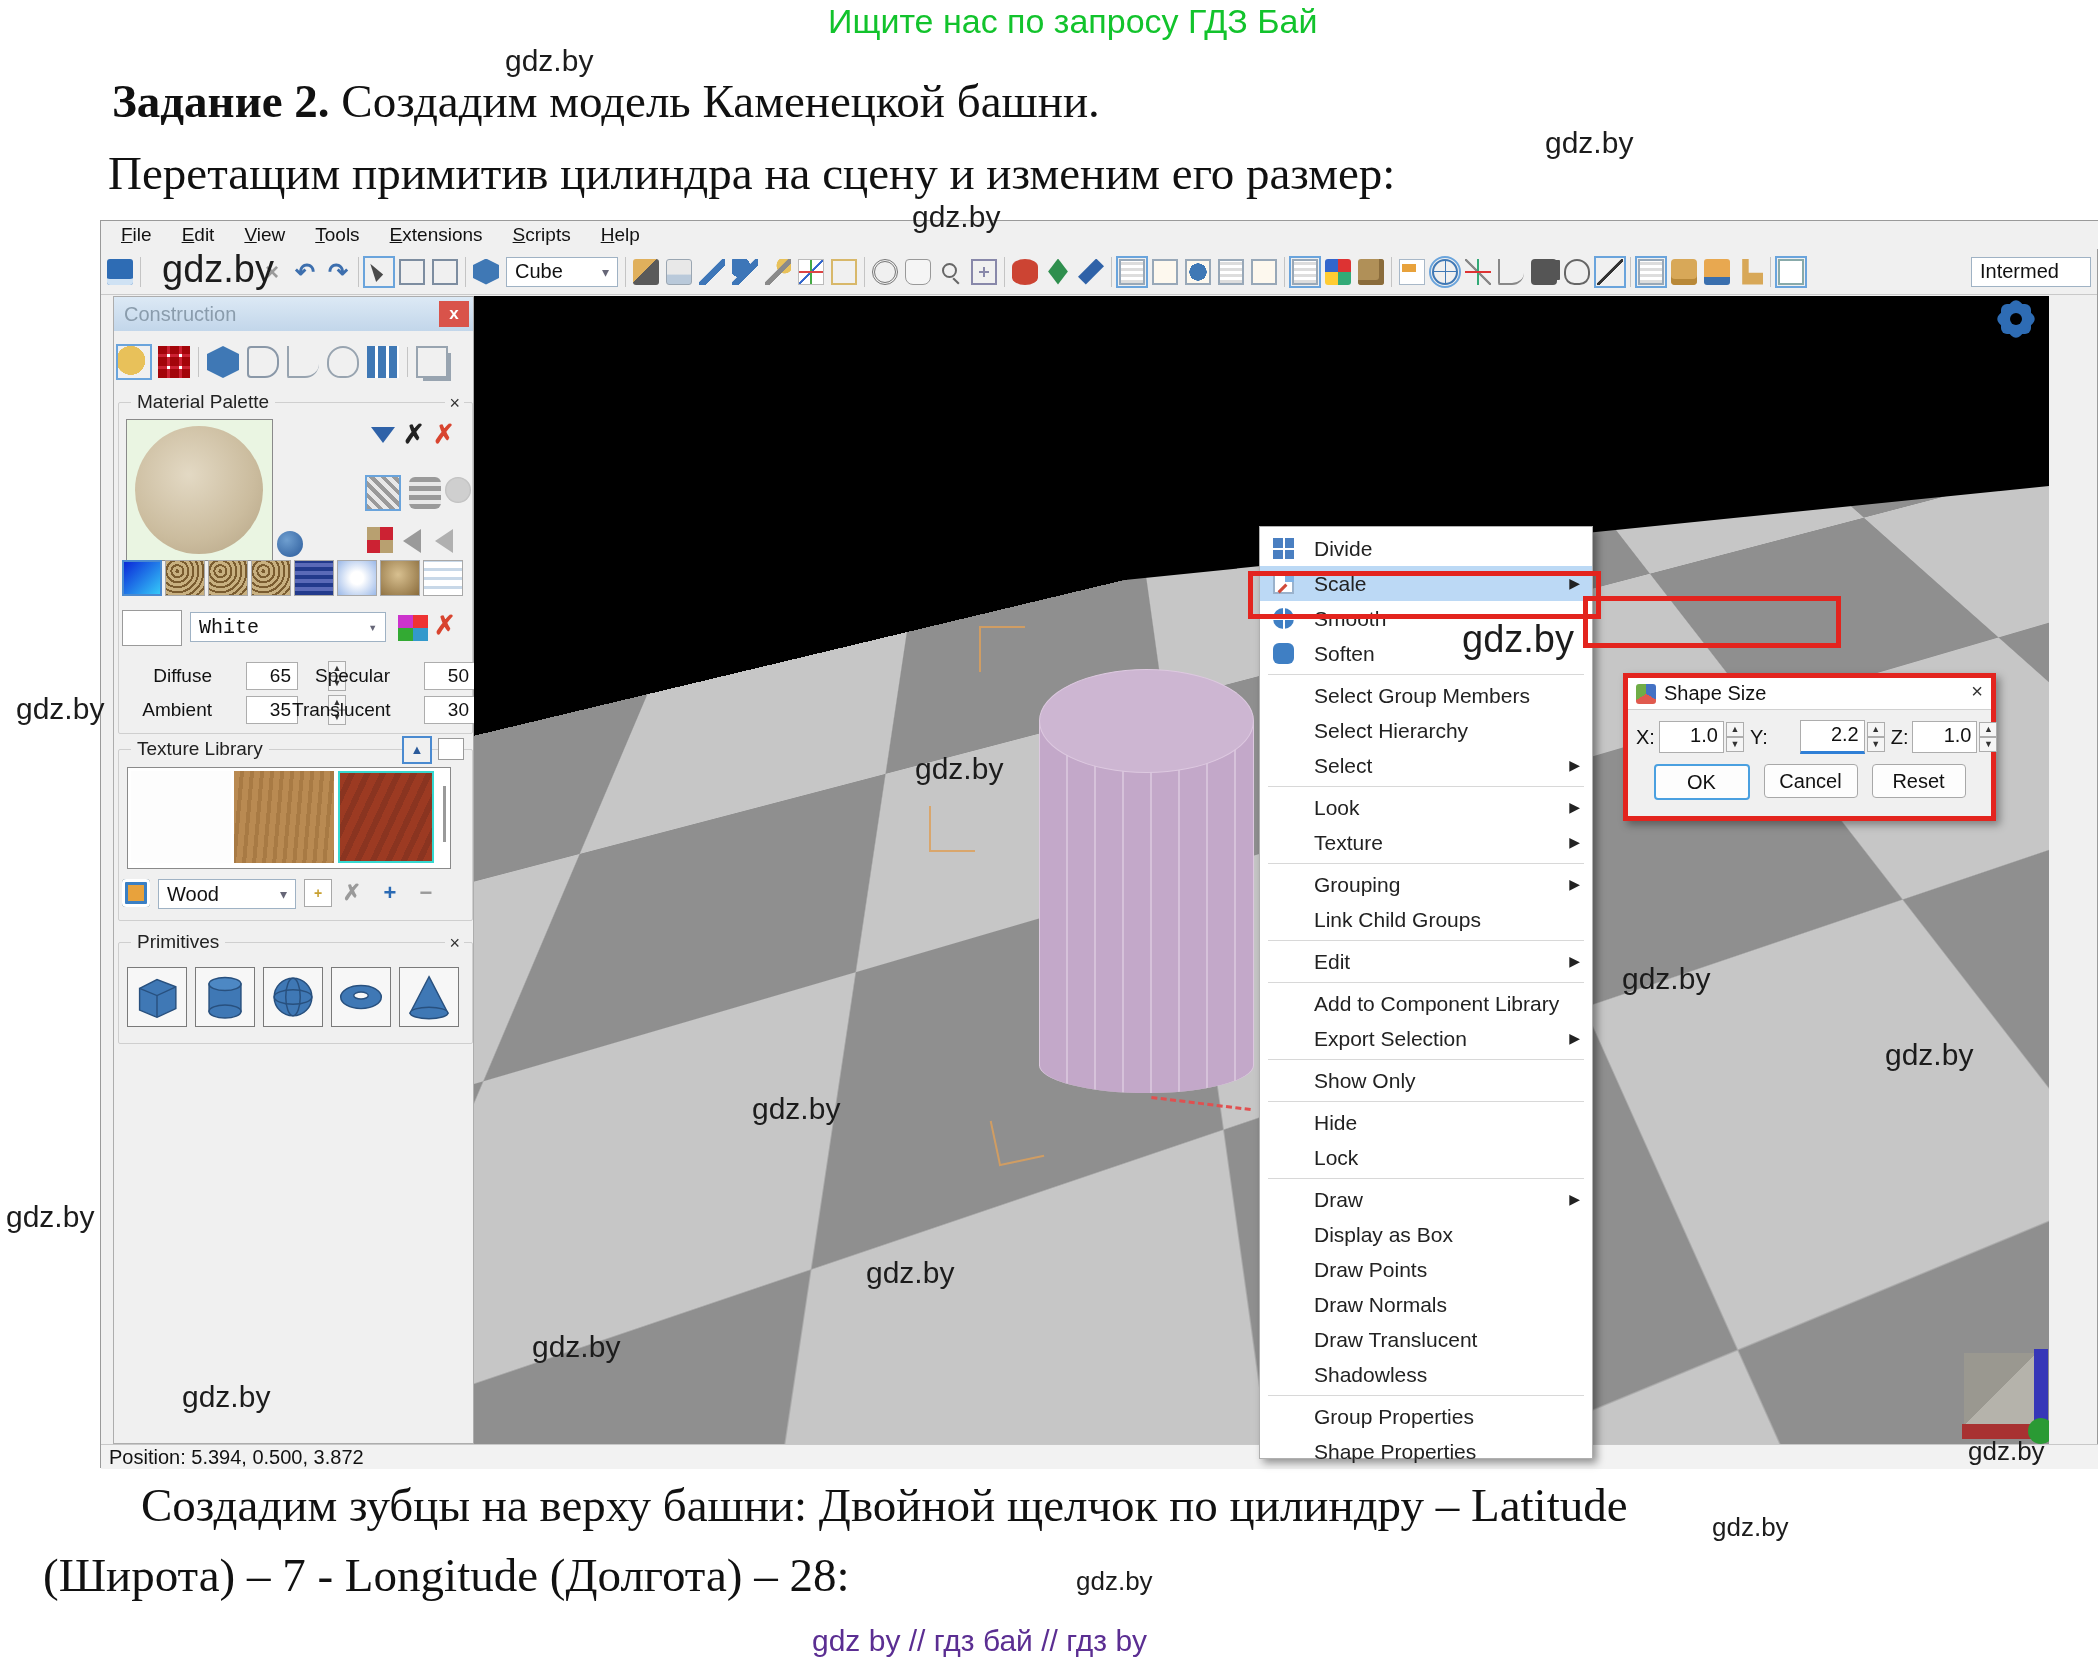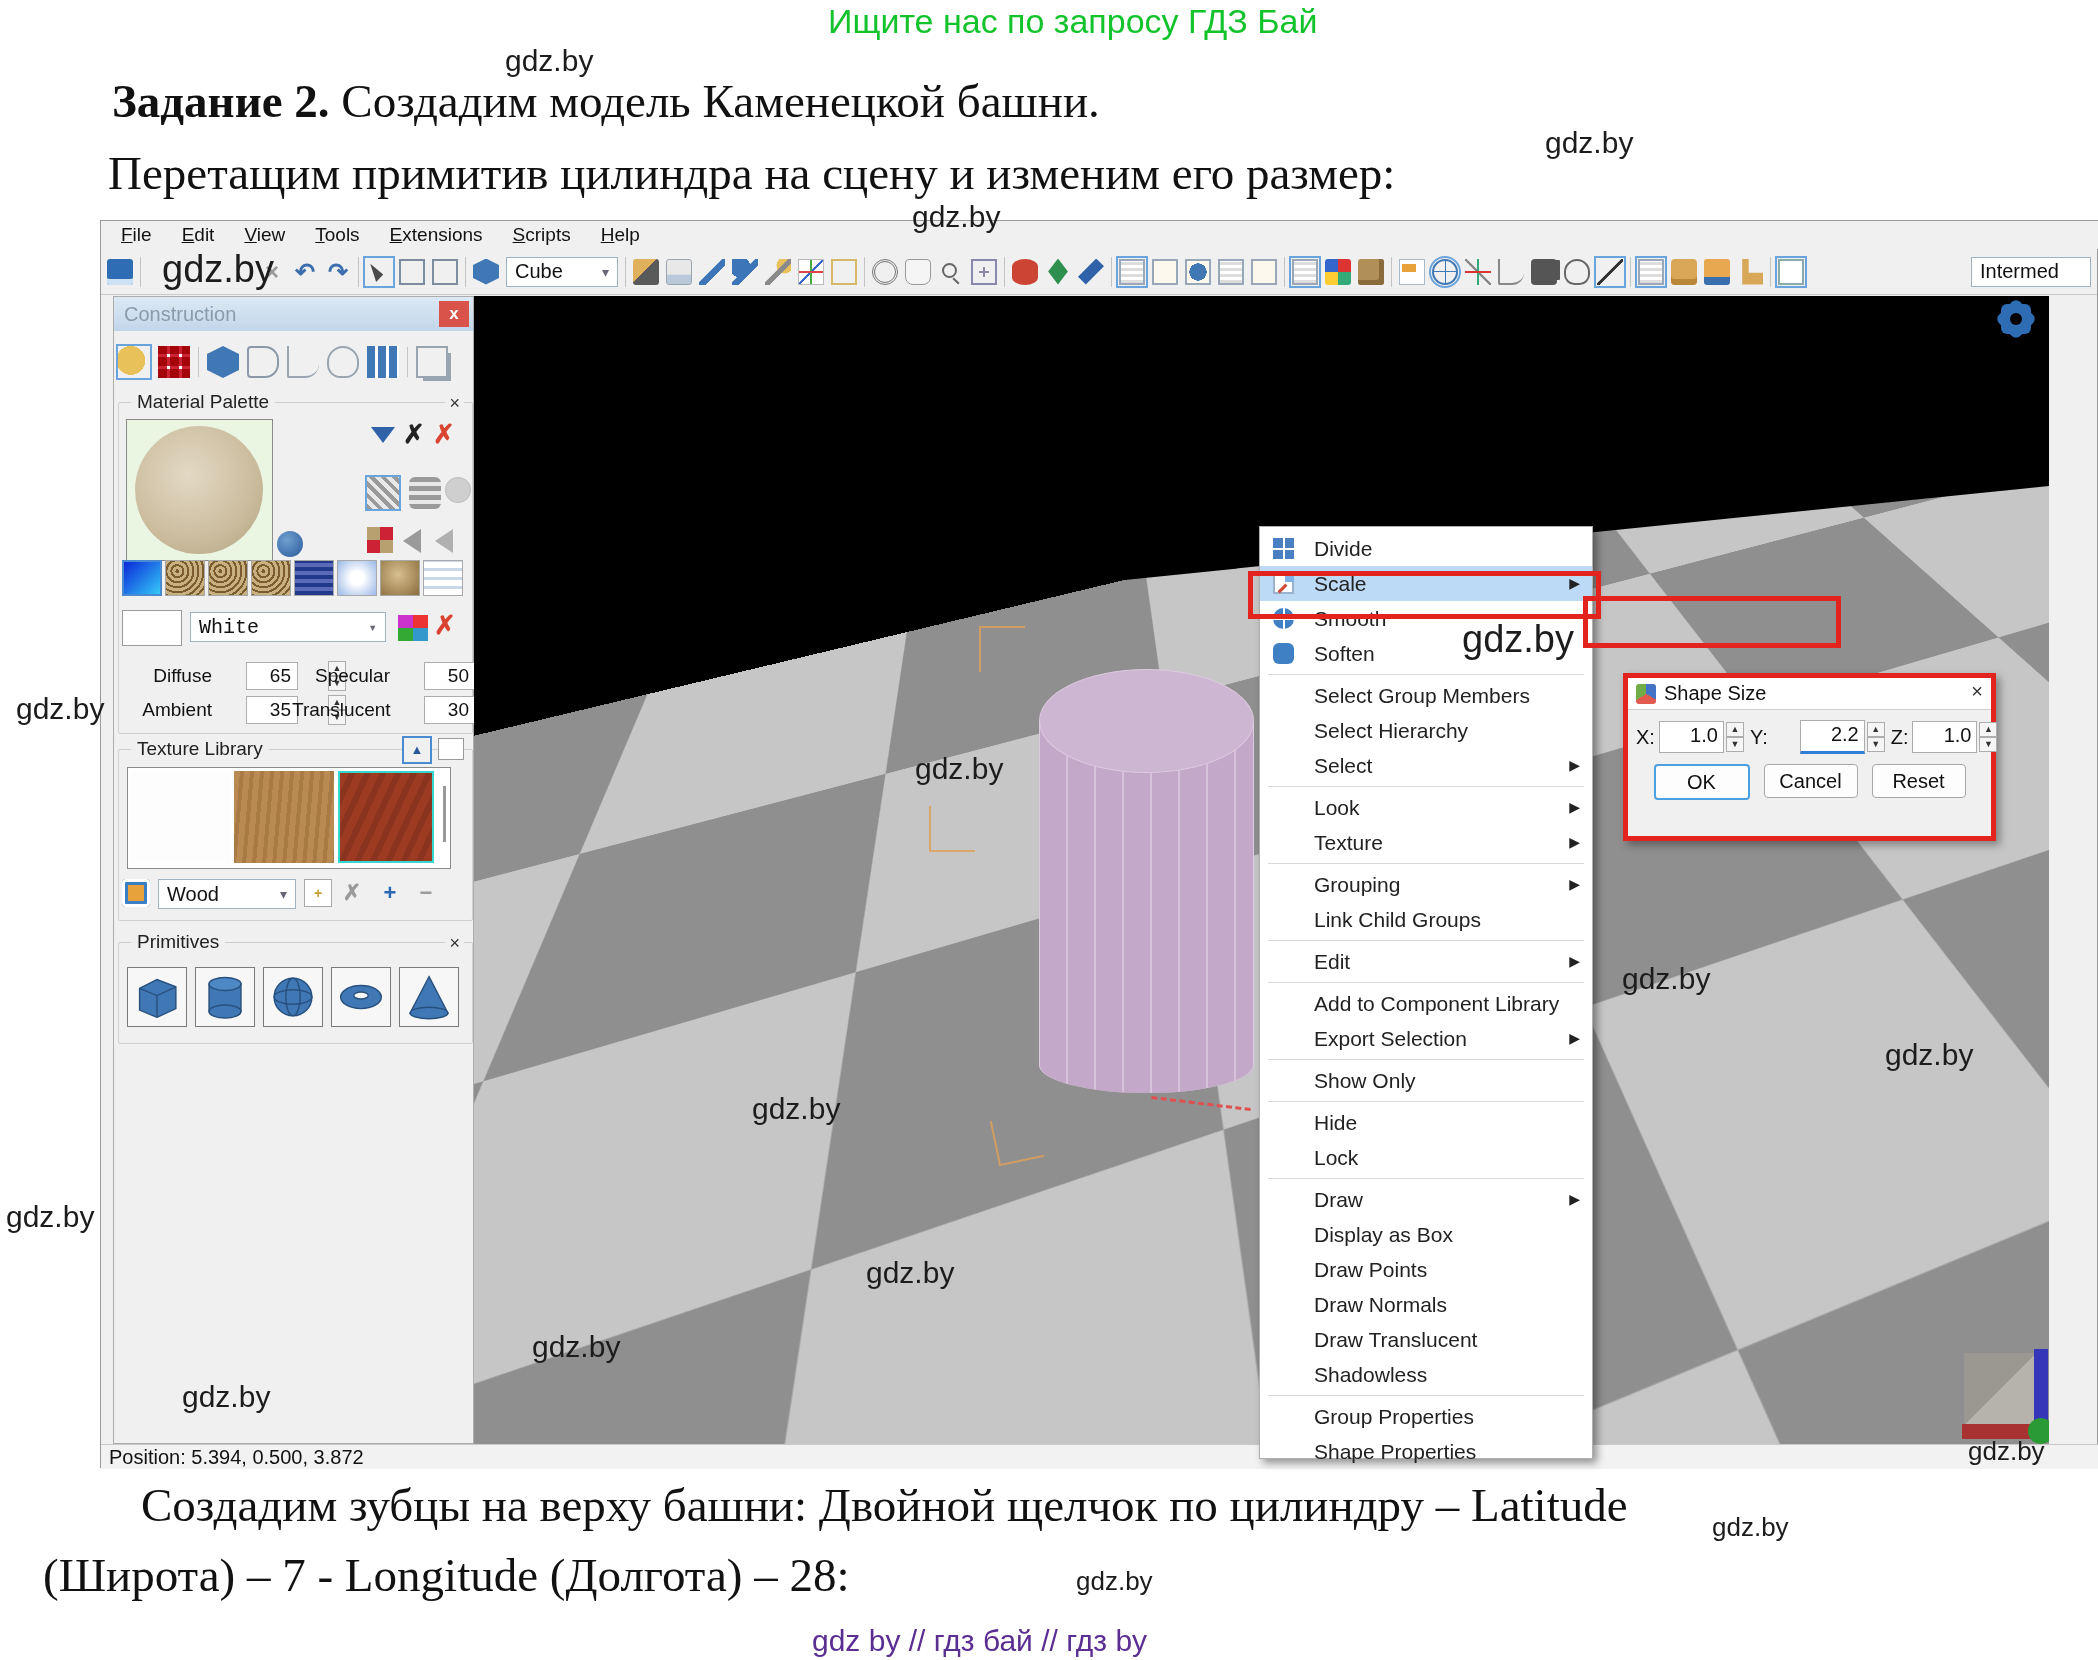--- a/index.html
+++ b/index.html
@@ -211,21 +211,21 @@
   .submenu{position:absolute;left:1492px;top:338px;width:238px;height:90px;background:#fff;
        border:1px solid #b0b0b0;box-shadow:4px 4px 8px rgba(0,0,0,.4);z-index:21;
        font-size:21px;color:#222;box-sizing:border-box;padding-top:2px;}
   .sm-item{height:42px;line-height:42px;padding-left:26px;}
   .sm-item.hl{background:#bcd9f5;}
 
   
   .redbox{position:absolute;border:5px solid #e3241e;z-index:23;pointer-events:none;box-sizing:border-box;}
 
   
-  .dialog{position:absolute;left:1522px;top:452px;width:373px;height:168px;background:#f0f0f0;
+  .dialog{position:absolute;left:1522px;top:452px;width:373px;height:148px;background:#f0f0f0;
        border:5px solid #e3241e;box-shadow:4px 4px 8px rgba(0,0,0,.35);z-index:22;box-sizing:border-box;}
   .dlg-title{position:absolute;left:0;top:0;width:100%;height:32px;background:#fff;
        border-bottom:1px solid #d0d0d0;display:flex;align-items:center;padding-left:8px;box-sizing:border-box;}
   .dlg-ic{width:20px;height:20px;margin-right:8px;border-radius:3px;
        background:conic-gradient(#4472c4 0 33%,#e05a4e 0 66%,#70ad47 0);}
   .dlg-title span{font-size:20px;}
   .dlg-close{position:absolute;right:8px;top:2px;font-size:24px;color:#333;}
   .dlg-fields{position:absolute;left:6px;top:42px;width:352px;display:flex;align-items:center;gap:4px;}
   .fld{display:flex;align-items:center;}
   .flbl{font-size:20px;margin:0 4px 0 2px;}

